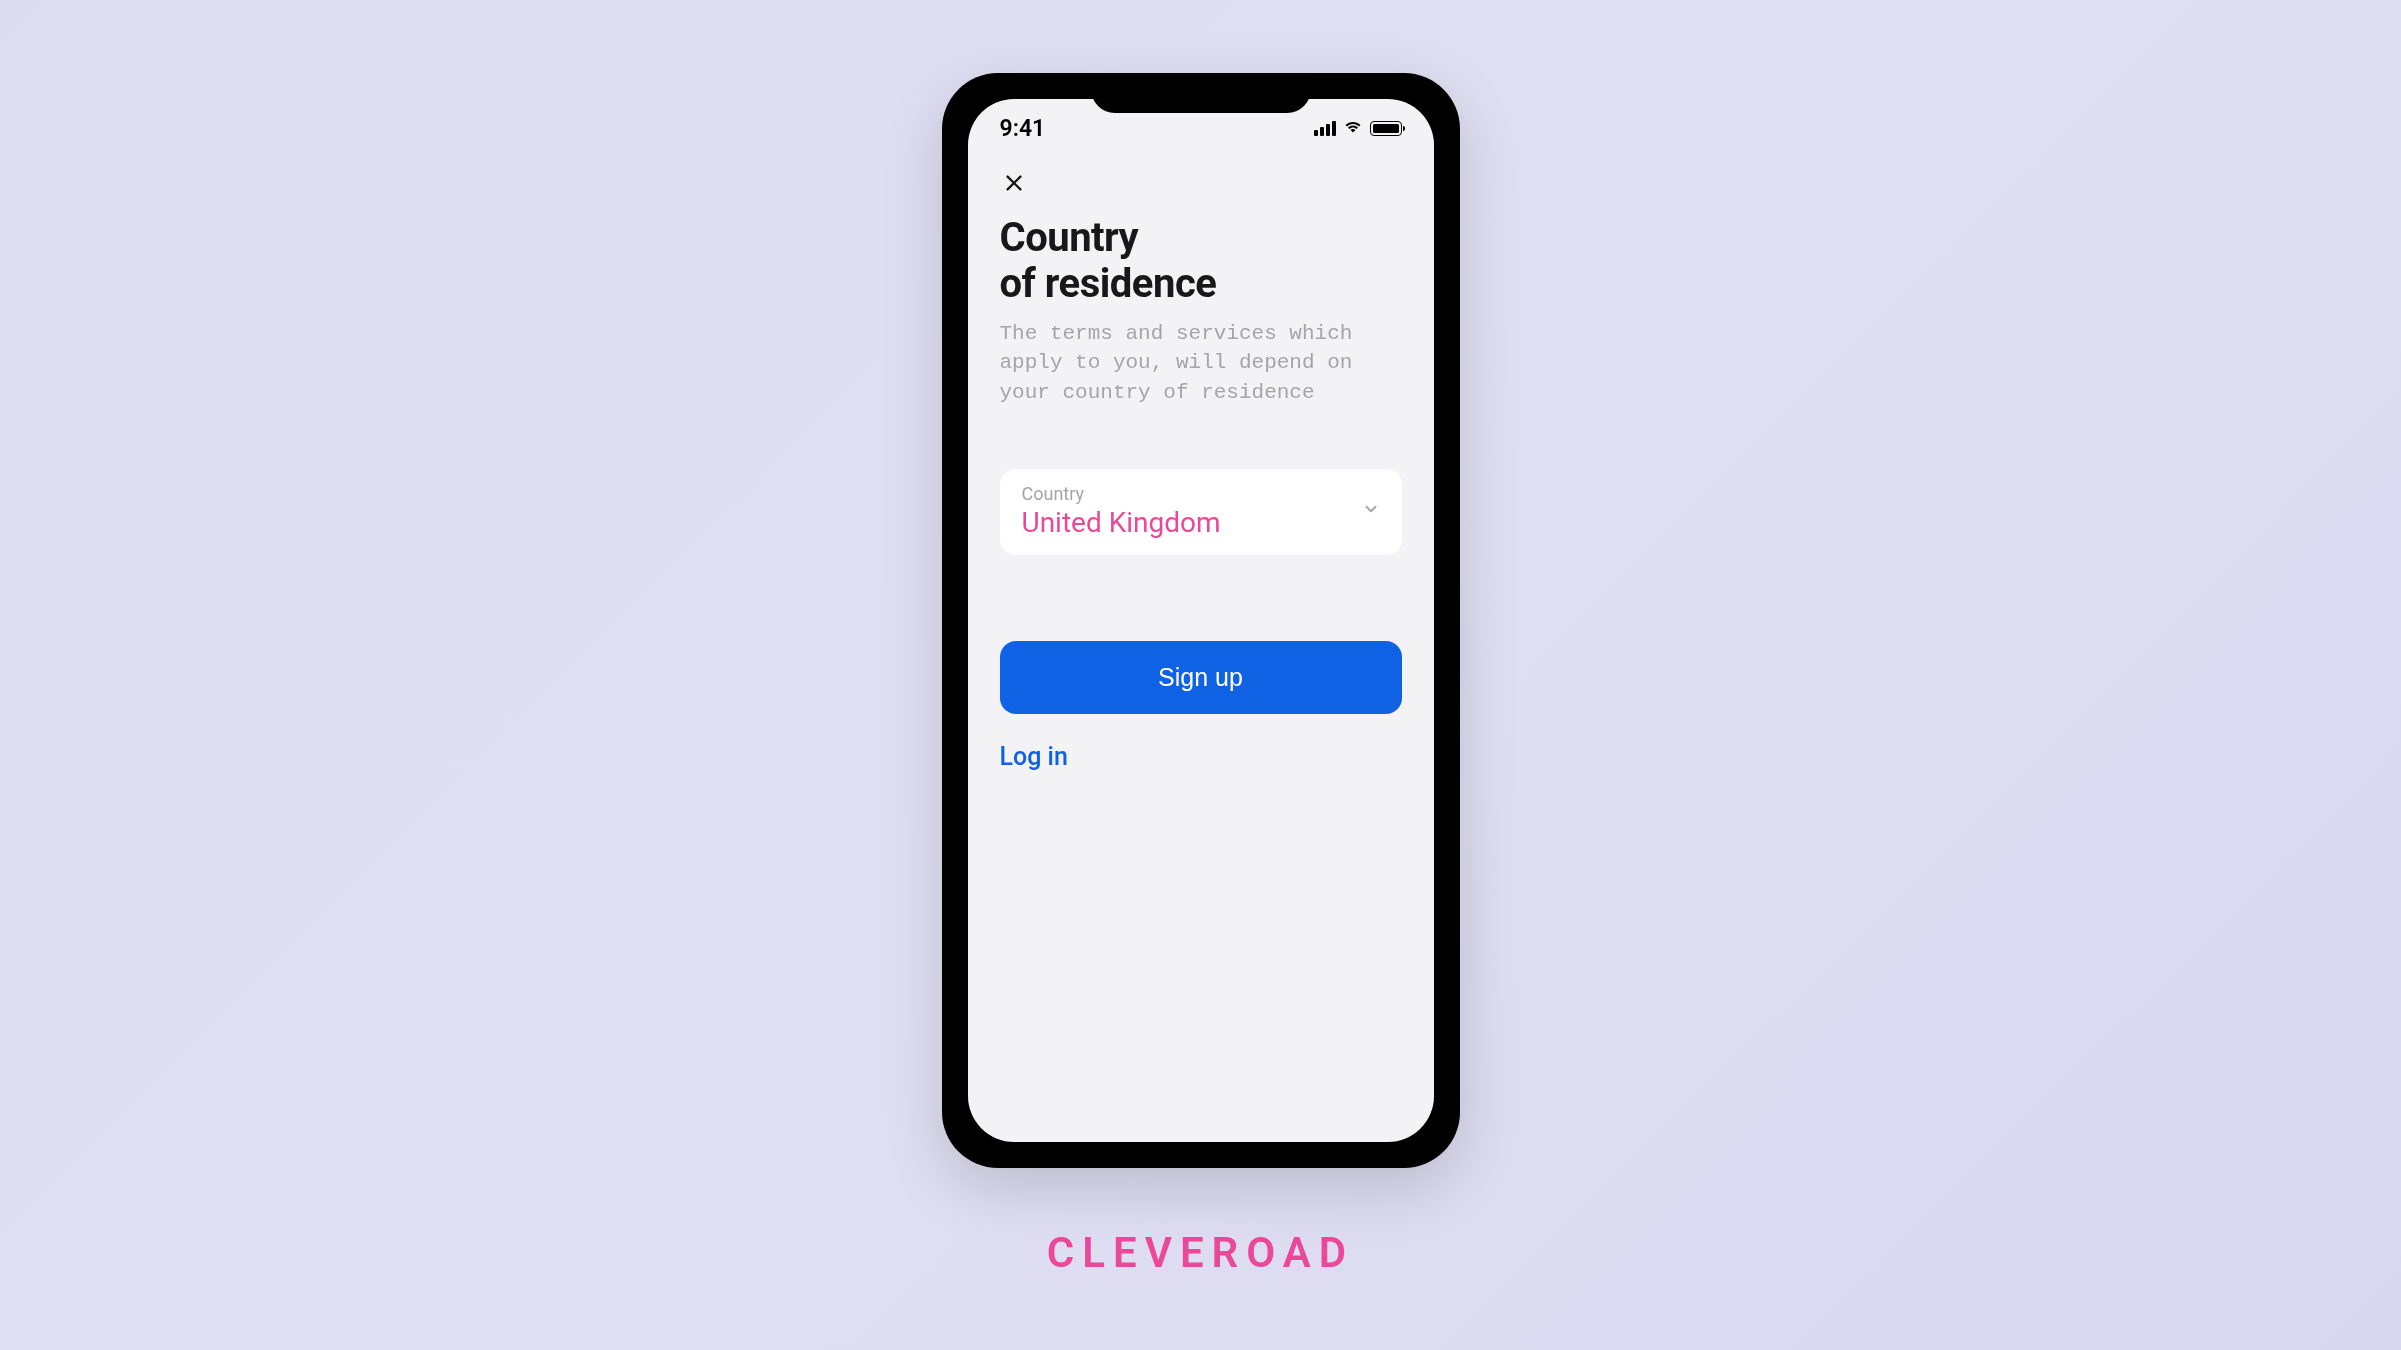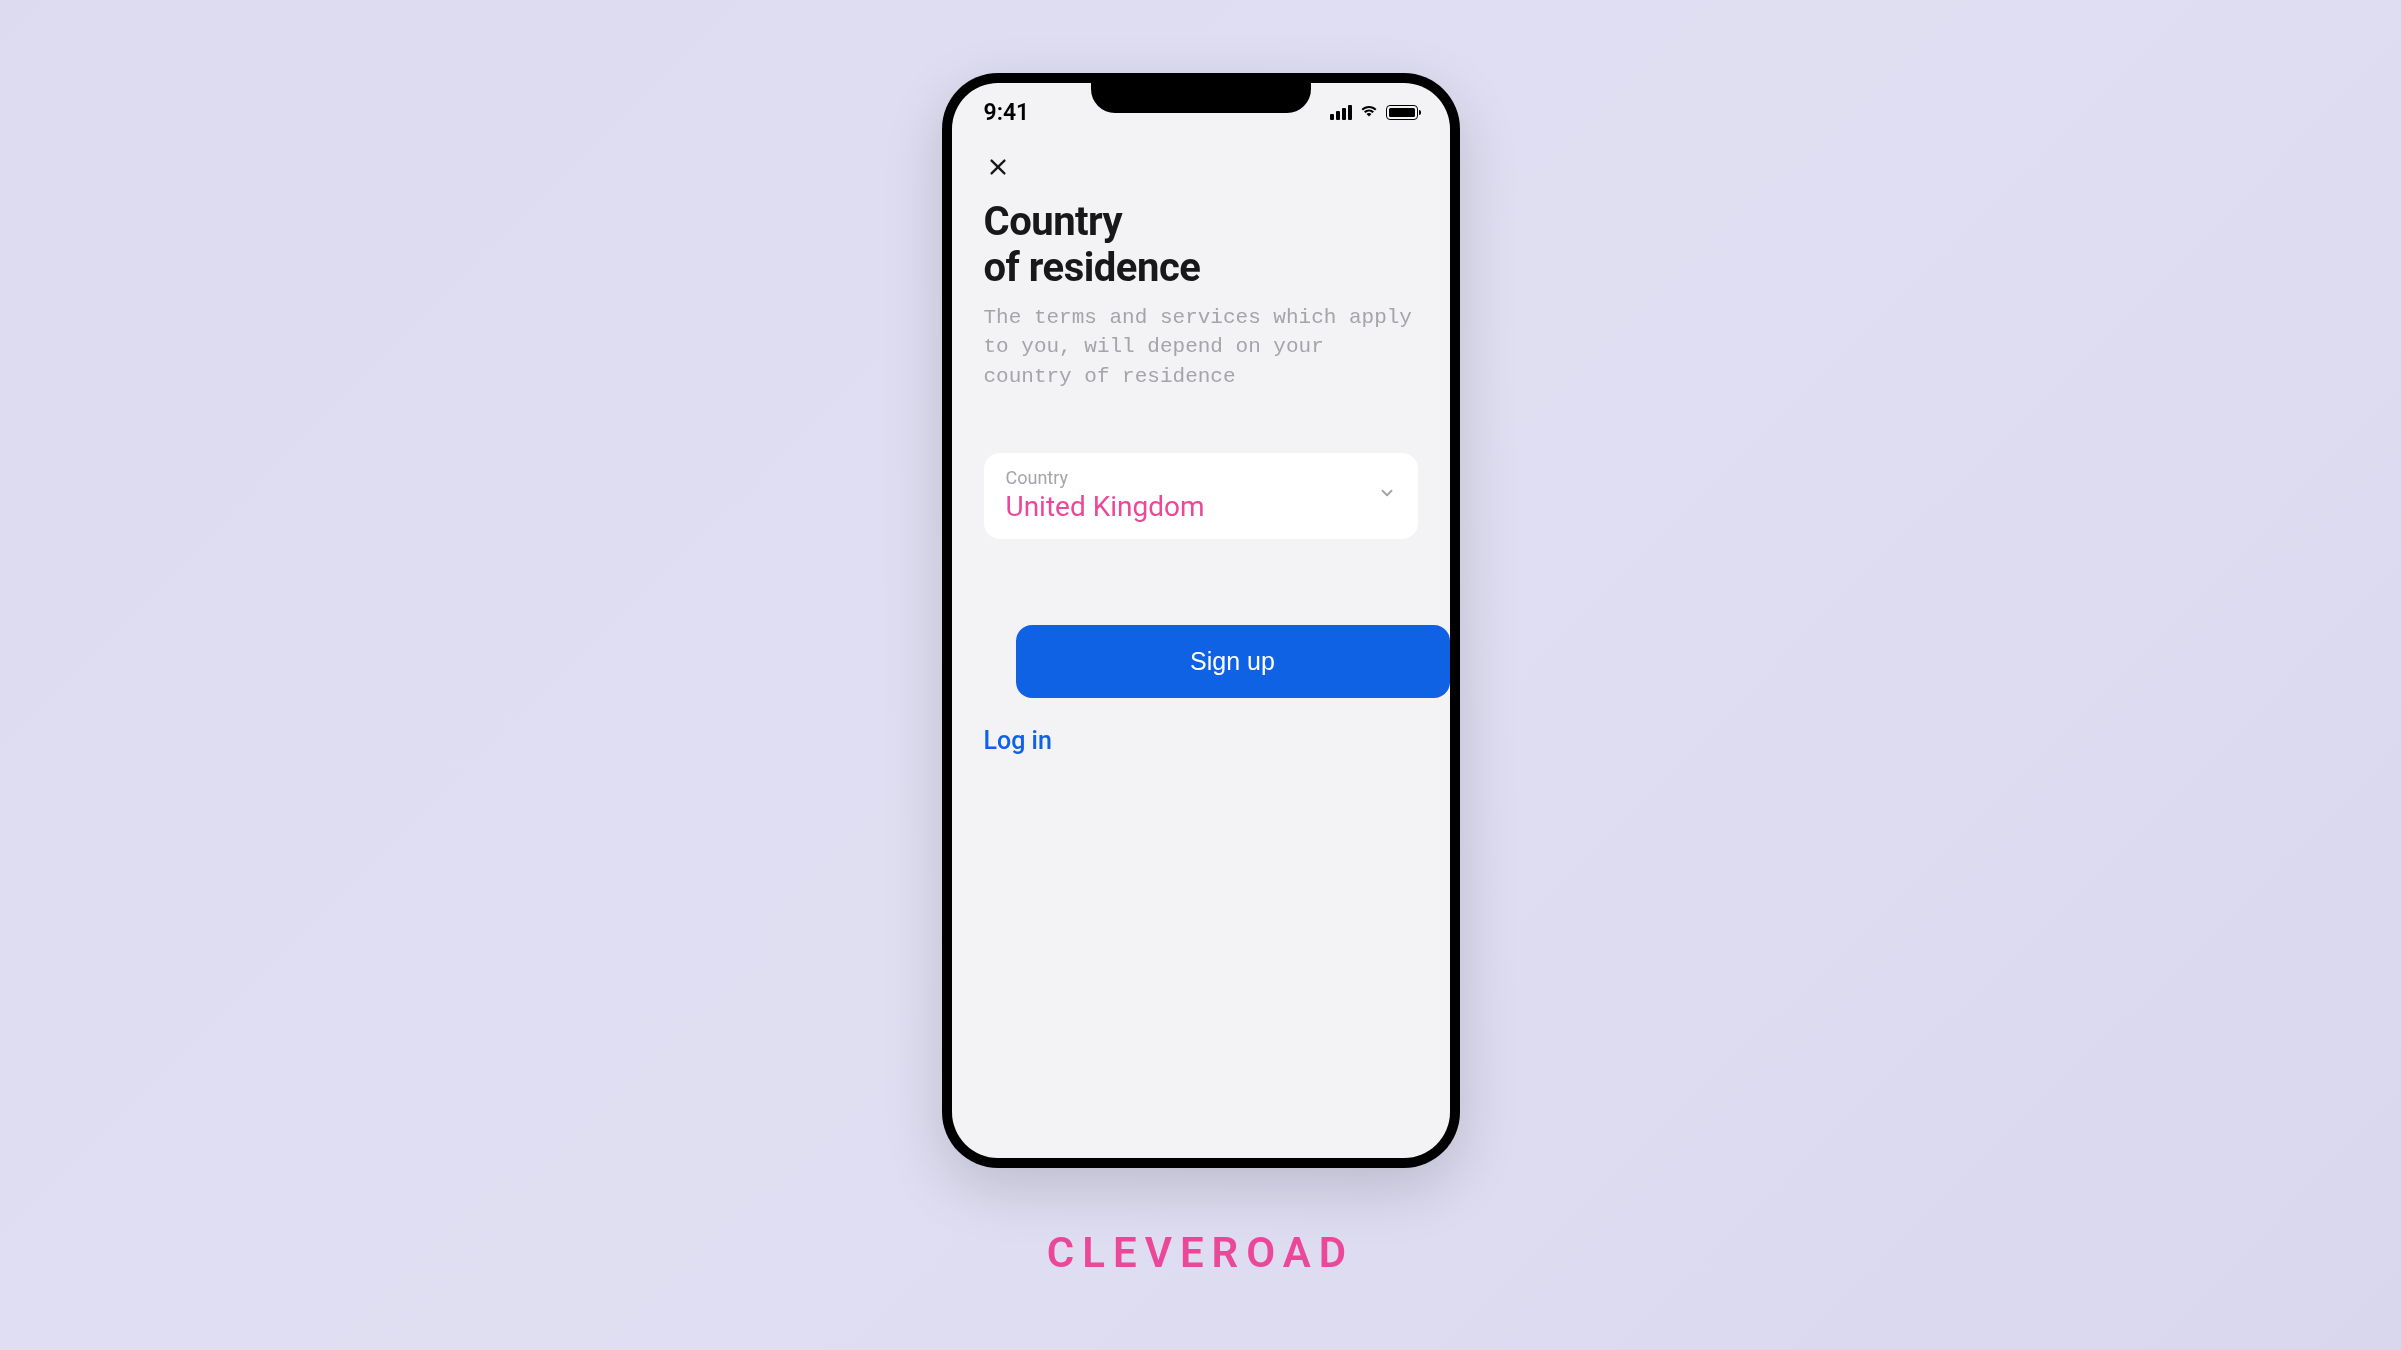--- a/index.html
+++ b/index.html
@@ -18,21 +18,21 @@
       align-items: center;
       justify-content: center;
       position: relative;
     }
 
     .phone-frame {
       width: 518px;
       height: 1095px;
       background: #000;
       border-radius: 56px;
-      padding: 10px;
+      padding: 26px;
       position: relative;
       box-shadow: 0 20px 60px rgba(0,0,0,0.15);
     }
 
     .phone-screen {
       width: 100%;
       height: 100%;
       background: #f3f3f5;
       border-radius: 46px;
       overflow: hidden;
@@ -220,21 +220,20 @@
       width: 100%;
       background: #1062e5;
       color: #fff;
       border: none;
       border-radius: 16px;
       padding: 22px;
       font-size: 25px;
       font-weight: 500;
       cursor: pointer;
       margin-bottom: 28px;
-      margin-left: 32px;
     }
 
     .login-link {
       display: block;
       text-align: left;
       color: #1062e5;
       font-size: 25px;
       font-weight: 500;
       cursor: pointer;
     }

